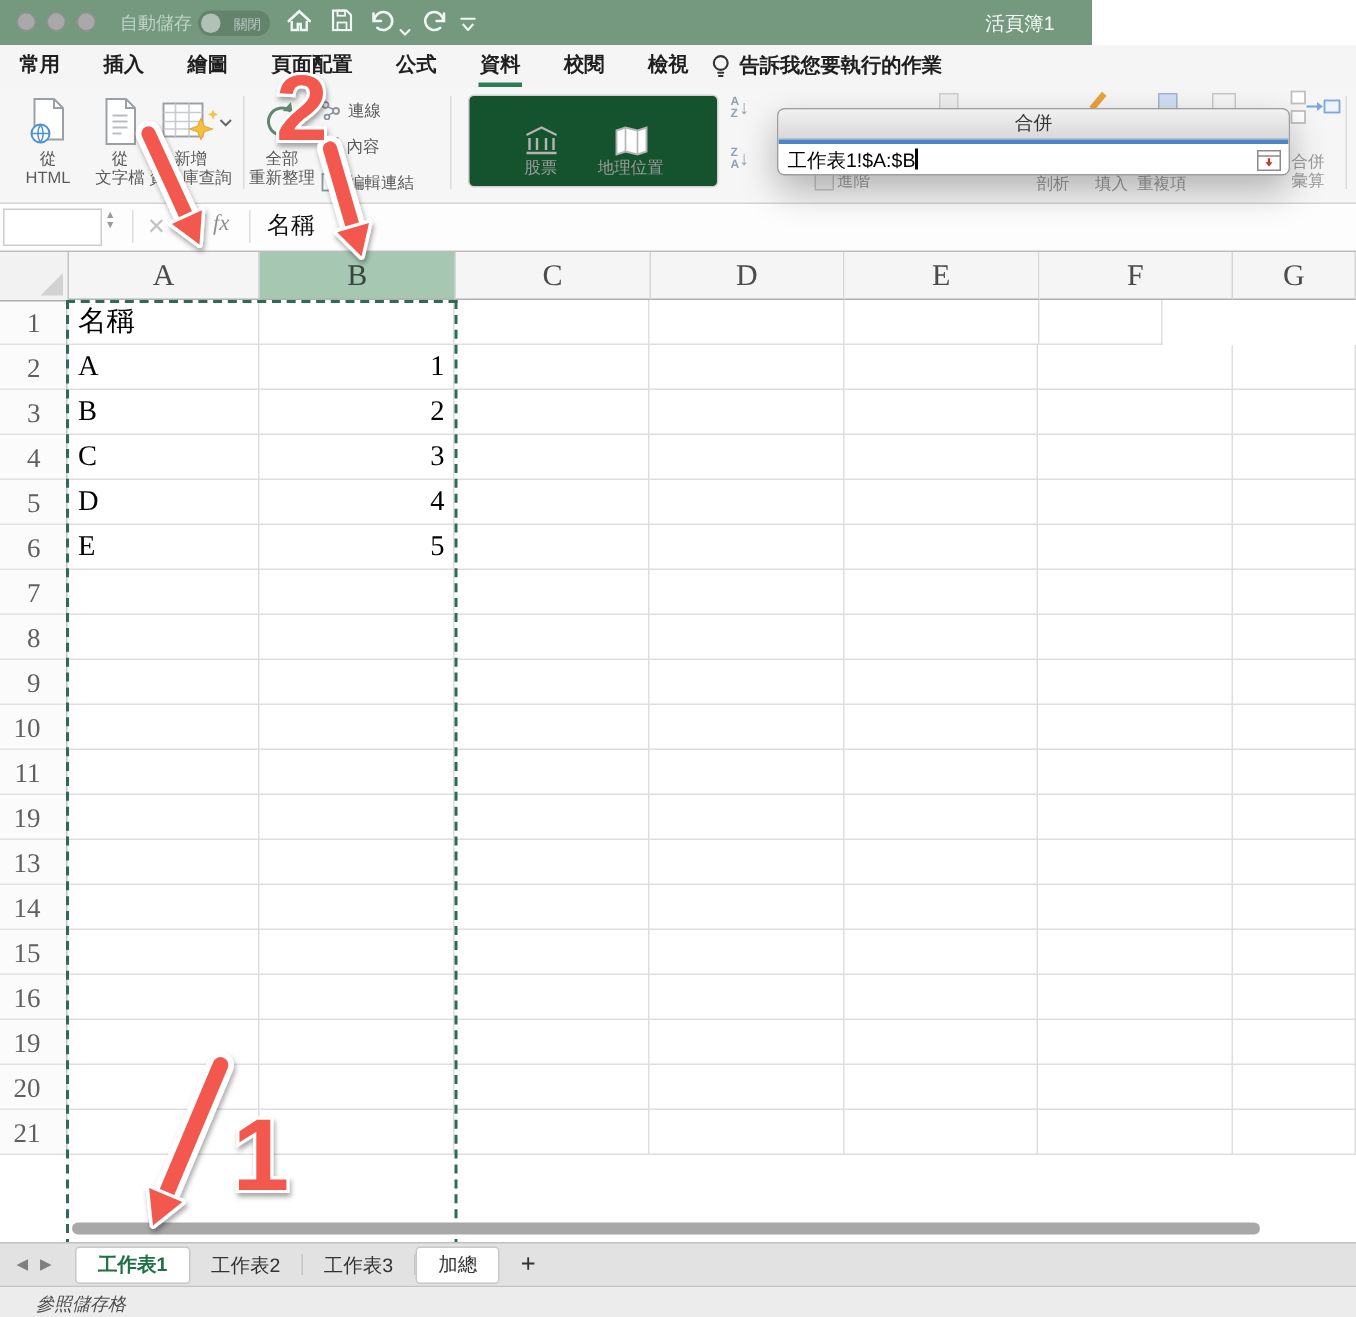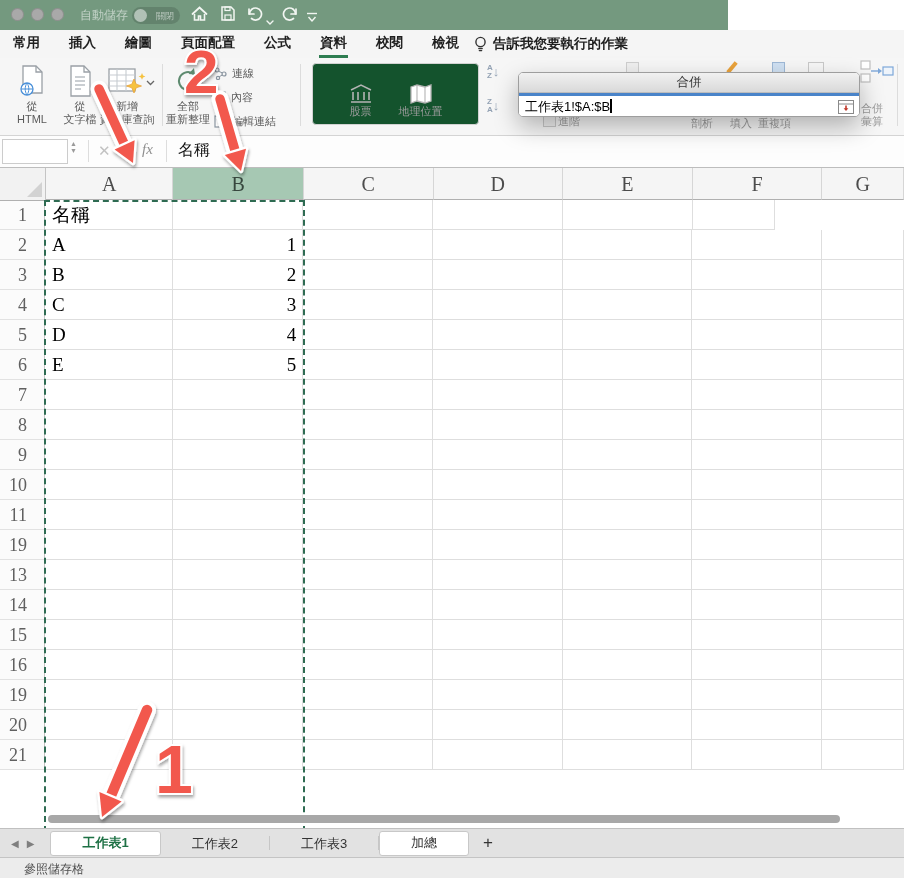--- a/index.html
+++ b/index.html
@@ -90,29 +90,29 @@
   .dlg-accent{height:3px;background:#4a84c9;}
   .dlg-input{position:relative;height:22px;background:#fff;font-size:13px;color:#000;
         padding-left:6px;line-height:21px;}
   .caret{display:inline-block;width:1.5px;height:14px;background:#000;vertical-align:-2px;}
   .collapse-btn{position:absolute;right:5px;top:3px;}
   
   .sheetbar{position:absolute;left:0;top:828px;width:904px;height:29px;background:#e2e2e2;
         border-top:1px solid #c0c0c0;box-sizing:border-box;display:flex;align-items:center;z-index:8;}
   .sheetnav{font-size:10px;color:#7f7f7f;margin-left:11px;}
   .stab{height:23px;line-height:23px;text-align:center;font-size:13px;color:#333;
-        padding:0 31px;margin-top:0;}
+        padding:0 14px;margin-top:0;}
   .stab.whitebg{background:#fff;border:1px solid #c8c8c8;border-radius:3px;line-height:21px;}
   .stab.active{color:#1e7145;font-weight:700;}
   .stabsep{width:1px;height:14px;background:#c6c6c6;}
   .addsheet{font-size:17px;color:#333;margin-left:14px;}
   
   .statusbar{position:absolute;left:0;top:857px;width:904px;height:21px;background:#ececec;
         border-top:1px solid #c4c4c4;box-sizing:border-box;z-index:8;}
-  .statustext{position:absolute;left:24px;top:3px;font-size:12px;color:#4d4d4d;}
+  .statustext{position:absolute;left:24px;top:3px;font-size:12px;color:#4d4d4d;font-style:italic;}
   
   .anno{position:absolute;left:0;top:0;width:904px;height:878px;pointer-events:none;z-index:50;}
 </style>
 </head>
 <body>
 
 <div class="titlebar">
   <div class="tlight" style="left:11px"></div>
   <div class="tlight" style="left:31px"></div>
   <div class="tlight" style="left:51px"></div>
@@ -150,20 +150,21 @@
         <path d="M14 3v5H9" fill="none" stroke="#f2f6f2" stroke-width="1.7" stroke-linecap="round"></path>
         <path d="M13.5 8a6 6 0 1 0-2 4.5" fill="none" stroke="#f2f6f2" stroke-width="1.7" stroke-linecap="round"></path>
       </svg>
   </span>
   <span class="tb-icon" style="left:306px;top:9px">
     <svg width="12" height="11" viewBox="0 0 12 11">
         <path d="M1 1.5h10" stroke="#f2f6f2" stroke-width="1.4"></path>
         <path d="M2.5 5l3.5 4 3.5-4" fill="none" stroke="#f2f6f2" stroke-width="1.4" stroke-linejoin="round"></path>
       </svg>
   </span>
+  <div class="doc-title">活頁簿1</div>
 </div>
 
 <div class="tabrow">
   <span id="ribbon-tabs" style="display:flex">
       <span class="rtab">常用</span>
       <span class="rtab">插入</span>
       <span class="rtab">繪圖</span>
       <span class="rtab">頁面配置</span>
       <span class="rtab">公式</span>
       <span class="rtab active">資料</span>

